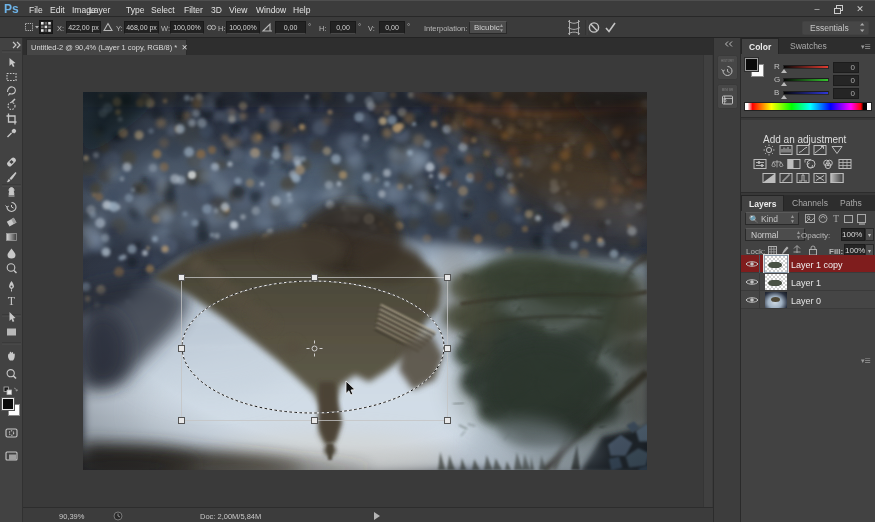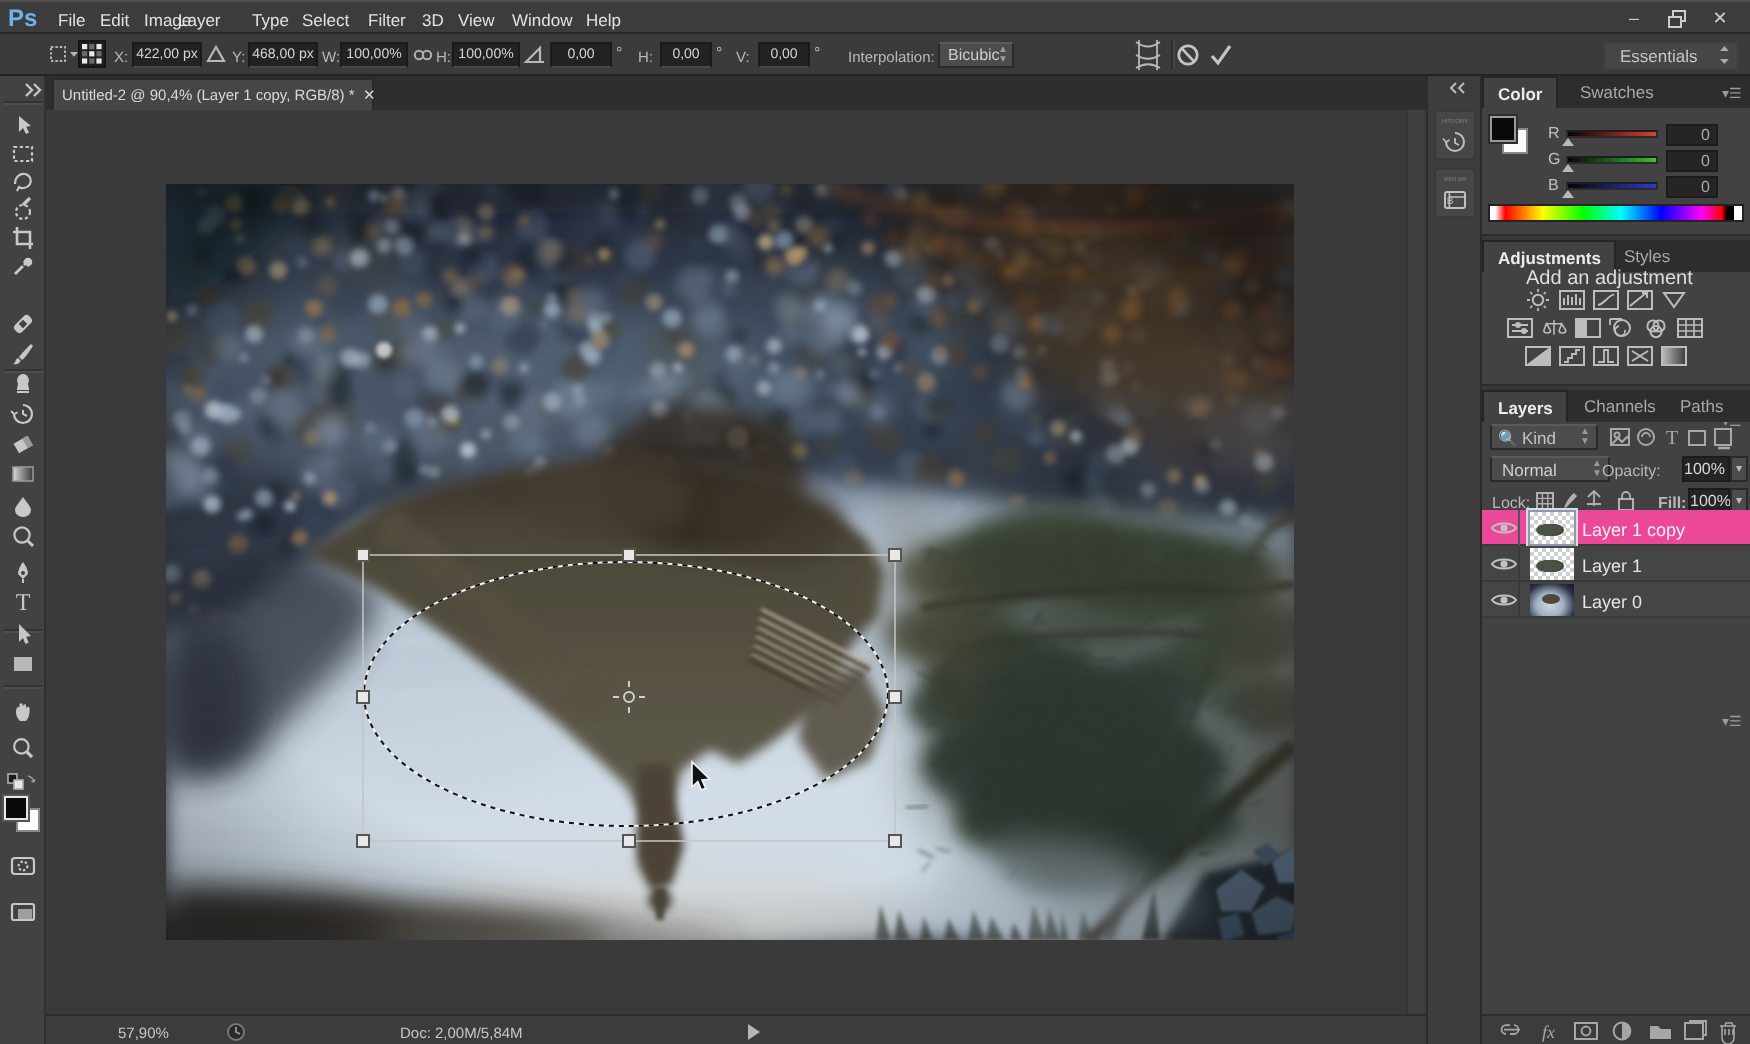--- a/index.html
+++ b/index.html
@@ -1388,21 +1388,21 @@
 <rect x="361.5" y="325.5" width="6" height="6" fill="#e8e8e8" stroke="#555555" stroke-width="1"></rect>
 <g stroke="#dddddd" stroke-width="1" fill="none" opacity="0.9">
           <circle cx="231.5" cy="256.5" r="2.5"></circle>
           <path d="M226.5,256.5 h-3 M236.5,256.5 h3 M231.5,251.5 v-3 M231.5,261.5 v3"></path>
         </g>
 <path d="M263,289 l0,12.5 l2.9,-2.7 l1.8,4.2 l2.1,-0.9 l-1.8,-4.1 l3.9,-0.4 Z" fill="#111111" stroke="#f5f5f5" stroke-width="0.8"></path>
 </svg></div>
   </div>
 <div class="abs" id="scrollv"></div>
 <div class="abs" id="statusbar">
- <span style="position:absolute;left:36px;top:4px">57,90%</span>
+ <span style="position:absolute;left:36px;top:4px">90,39%</span>
  <svg style="position:absolute;left:90px;top:3px" width="11" height="10" viewBox="0 0 11 10">
       <circle cx="5" cy="5" r="4" fill="#2a2a2a" stroke="#777"></circle>
       <path d="M5,2.5 V5 L7,6" stroke="#9a9a9a" fill="none" stroke-width="0.9"></path>
     </svg>
  <span style="position:absolute;left:177px;top:4px">Doc: 2,00M/5,84M</span>
  <path></path><svg style="position:absolute;left:350px;top:4px" width="8" height="8" viewBox="0 0 8 8">
       <path d="M1,0 L7,4 L1,8 Z" fill="#b5b5b5"></path>
     </svg>
 </div>
 
@@ -1443,25 +1443,20 @@
 <span style="position:absolute;left:33px;top:37px;font-size:8px;color:#c0c0c0">G</span>
 <div style="position:absolute;left:42px;top:40px;width:46px;height:4px;background:linear-gradient(to right,#060606,#35c42e);border:1px solid #2a2a2a;border-top-color:#1d1d1d"></div>
 <div style="position:absolute;left:40px;top:44px;width:0;height:0;border-left:3px solid transparent;border-right:3px solid transparent;border-bottom:4px solid #b8b8b8"></div>
 <div class="valbox" style="left:92px;top:37px;width:26px;height:11px;line-height:10px;padding-right:3px;font-size:8px;color:#aaa">0</div>
 <span style="position:absolute;left:33px;top:50px;font-size:8px;color:#c0c0c0">B</span>
 <div style="position:absolute;left:42px;top:53px;width:46px;height:4px;background:linear-gradient(to right,#060606,#2f37d8);border:1px solid #2a2a2a;border-top-color:#1d1d1d"></div>
 <div style="position:absolute;left:40px;top:57px;width:0;height:0;border-left:3px solid transparent;border-right:3px solid transparent;border-bottom:4px solid #b8b8b8"></div>
 <div class="valbox" style="left:92px;top:50px;width:26px;height:11px;line-height:10px;padding-right:3px;font-size:8px;color:#aaa">0</div>
 <div style="position:absolute;left:3px;top:64px;width:128px;height:9px;border:1px solid #222;background:linear-gradient(to right,#ffffff 0,#ffffff 2%,#ff0000 6%,#ffff00 21%,#00ff00 37%,#00ffff 52%,#0000ff 68%,#ff00ff 84%,#ff0000 92%,#000000 94%,#000000 97%,#ffffff 97%)"></div>
 <div style="position:absolute;left:0;top:79px;width:135px;height:3px;background:#383838;border-top:1px solid #2c2c2c"></div>
-<div class="tabstrip" style="top:82px">
-<div class="ptab act" style="left:0">Adjustments</div>
-<div class="ptab" style="left:64px">Styles</div>
-<div class="pmenu" style="top:87px">▾☰</div>
-</div>
 <div style="position:absolute;left:22px;top:96px;font-size:10px;font-weight:normal;color:#dedede">Add an adjustment</div>
 <svg style="position:absolute;left:0;top:105px" width="135" height="48" viewBox="0 0 135 48">
 <g stroke="#bdbdbd" fill="none" stroke-width="1">
 <g transform="translate(28,7)">
           <circle r="2.6"></circle>
           <path d="M0,-5.5 V-4 M0,4 V5.5 M-5.5,0 H-4 M4,0 H5.5 M-3.9,-3.9 l1,1 M2.9,2.9 l1,1 M3.9,-3.9 l-1,1 M-2.9,2.9 l-1,1" stroke-width="0.9"></path>
         </g>
 <g transform="translate(45,7)">
           <rect x="-6" y="-4.5" width="12" height="9"></rect>
           <path d="M-4,2.5 V-1 M-2,2.5 V-2.5 M0,2.5 V-1.5 M2,2.5 V-3 M4,2.5 V-1" stroke-width="1"></path>
@@ -1565,21 +1560,21 @@
         <path d="M1.5,5.2 h8 M1.5,7.9 h8 M4.2,2.5 v8 M6.9,2.5 v8" stroke-width="0.7"></path>
 <path d="M15,10 C16,7 18,4 20,2.5 L21.5,4 C20,6 17,8.5 16.5,9.5 Z" fill="#b0b0b0" stroke="none"></path>
 <path d="M30,2 v7 M27,4.5 l3,-3 l3,3 M26.5,8 h7" stroke-width="0.9"></path>
 <rect x="42.5" y="5.5" width="7" height="5.5"></rect>
         <path d="M44,5.5 v-1.5 a2,2 0 0 1 4,0 v1.5" stroke-width="0.9"></path>
 </g>
     </svg>
 <span style="position:absolute;left:88px;top:209px;font-size:8px;color:#b8b8b8;font-weight:bold">Fill:</span>
 <div class="valbox" style="left:103px;top:206px;width:21px;height:13px;line-height:12px;padding-right:2px;font-size:8px">100%</div>
 <div class="valbtn" style="left:124px;top:206px;width:9px;height:13px;line-height:12px">▾</div>
-<div class="lrow" style="top:217px;background:#ec4899">
+<div class="lrow" style="top:217px;background:#7f1d1d">
 <svg style="position:absolute;left:4px;top:4px" width="14" height="10" viewBox="0 0 14 10">
         <path d="M1,5 C3,2 11,2 13,5 C11,8 3,8 1,5 Z" fill="none" stroke="#c2c2c2"></path>
         <circle cx="7" cy="5" r="1.8" fill="#c2c2c2"></circle>
       </svg>
 <div style="position:absolute;left:18px;top:0;width:1px;height:18px;background:#495662"></div>
 <div style="position:absolute;left:23px;top:0px;width:24px;height:18px;background:#8a9aaa;outline:1px solid #ddd">
         <div style="position:absolute;left:1px;top:1px;width:22px;height:16px;background-image:linear-gradient(45deg,#cfcfcf 25%,transparent 25%,transparent 75%,#cfcfcf 75%),linear-gradient(45deg,#cfcfcf 25%,#ffffff 25%,#ffffff 75%,#cfcfcf 75%);background-size:4px 4px;background-position:0 0,2px 2px">
           <div style="position:absolute;left:3px;top:6px;width:13px;height:6px;background:#4a5244;border-radius:40%/50%;box-shadow:1px 0 0 #3a4236"></div>
         </div>
       </div>
@@ -1600,29 +1595,13 @@
 <svg style="position:absolute;left:4px;top:4px" width="14" height="10" viewBox="0 0 14 10">
         <path d="M1,5 C3,2 11,2 13,5 C11,8 3,8 1,5 Z" fill="none" stroke="#c2c2c2"></path>
         <circle cx="7" cy="5" r="1.8" fill="#c2c2c2"></circle>
       </svg>
 <div style="position:absolute;left:18px;top:0;width:1px;height:18px;background:#3a3a3a"></div>
 <div style="position:absolute;left:24px;top:1px;width:22px;height:16px;background:radial-gradient(ellipse at 45% 65%,#cdd8e2 0,#9fb0c2 40%,#2a3140 75%,#14181f 100%)">
         <div style="position:absolute;left:6px;top:5px;width:9px;height:5px;background:#4f4837;border-radius:50%"></div>
       </div>
 <span class="lname">Layer 0</span>
 </div>
-<div style="position:absolute;left:0;top:469px;width:135px;height:15px;background:#3c3c3c;border-top:1px solid #2e2e2e">
-<svg width="135" height="15" viewBox="0 0 135 15">
-        <g stroke="#a6a6a6" fill="none" stroke-width="1">
-<path d="M12,8 a2.2,2.2 0 0 1 0,-4.4 l2,0 M16,3.6 a2.2,2.2 0 0 1 0,4.4 l-2,0 M11,5.8 h8" transform="translate(0,1)" stroke-width="0.9"></path>
-<text x="30" y="11" font-size="9" font-style="italic" fill="#a6a6a6" stroke="none" font-family="Liberation Serif">fx</text>
-<rect x="46.5" y="3.5" width="11" height="8"></rect>
-          <circle cx="52" cy="7.5" r="2.2"></circle>
-<circle cx="70" cy="7.5" r="4.2"></circle>
-          <path d="M70,3.3 a4.2,4.2 0 0 1 0,8.4 Z" fill="#a6a6a6" stroke="none"></path>
-<path d="M84,5 h4 l1.5,1.5 h5 v5 h-10.5 Z" fill="#a6a6a6" stroke="none"></path>
-<rect x="101.5" y="3.5" width="9" height="8"></rect>
-          <path d="M104,3.5 v-1 h8 v7 h-1.5" stroke-width="0.9"></path>
-<path d="M119,5 h8 M120,5 v6 a1,1 0 0 0 6,0 V5 M121.5,6.5 v3 M123.5,6.5 v3 M125.5,6.5 v3 M122,3.5 h3 l0.5,1.5 h-4 Z" stroke-width="0.8"></path>
-</g>
-      </svg>
-</div>
   </div>
 
 </body></html>

